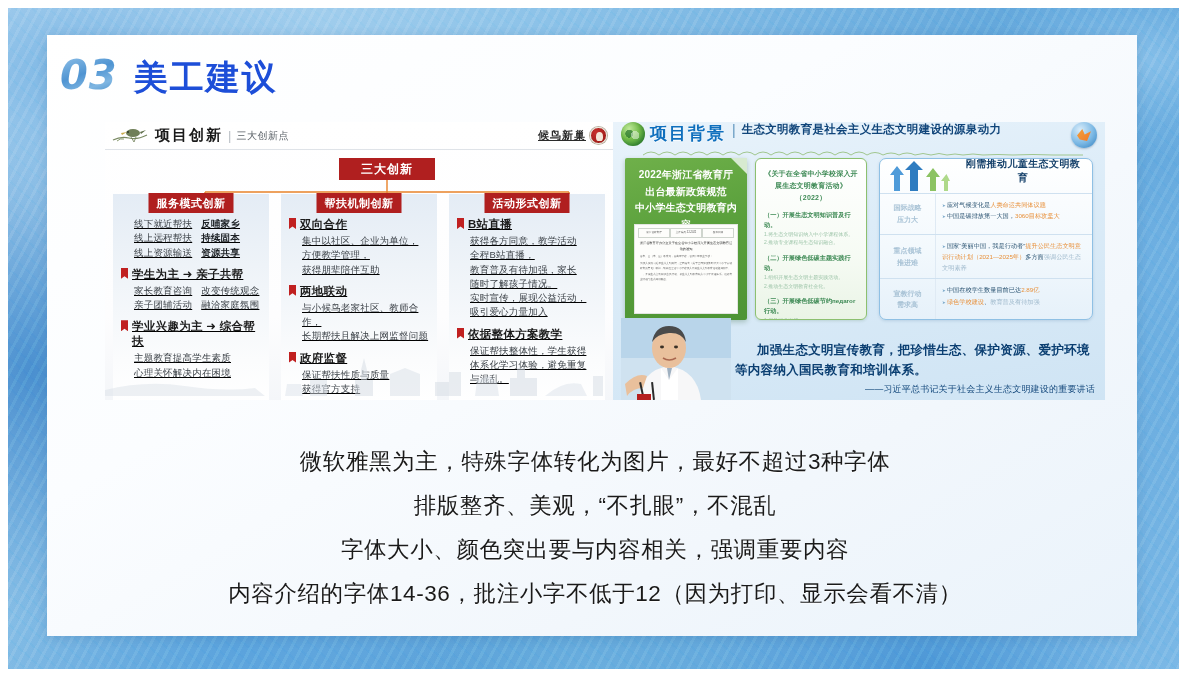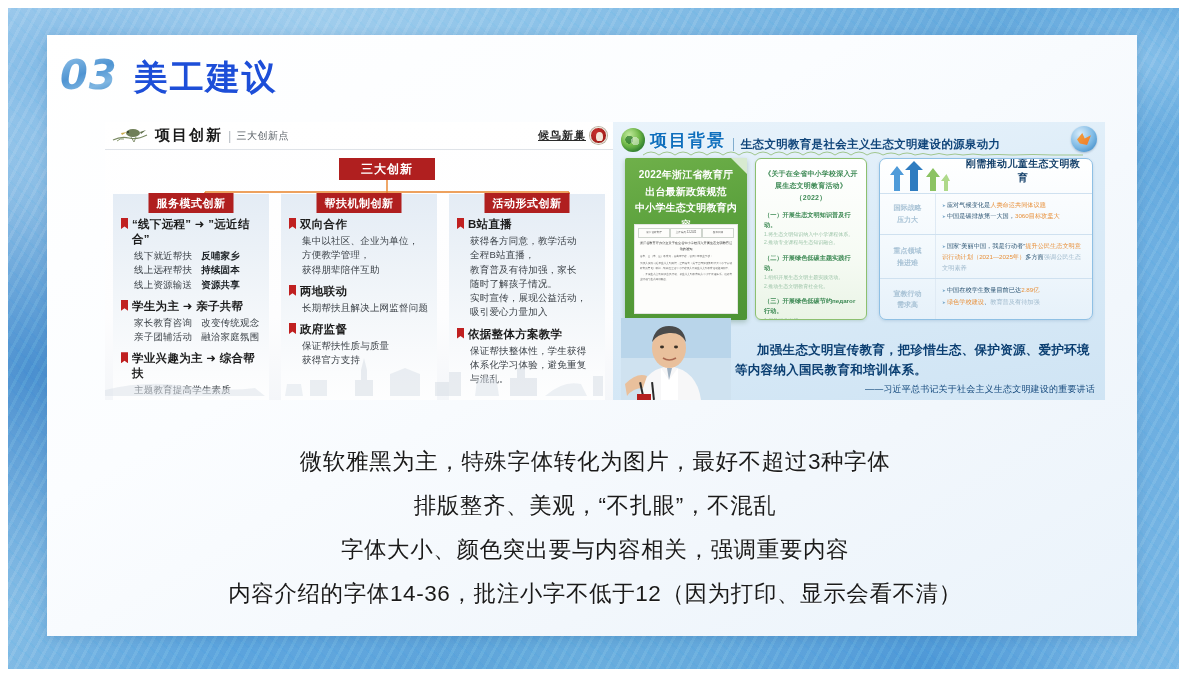--- a/index.html
+++ b/index.html
@@ -129,21 +129,21 @@
   .top-box {
     position: absolute; left: 234px; top: 36px;
     width: 96px; height: 22px;
     background: #b01f1f;
     color: #fff; font-size: 12px; font-weight: bold;
     display: flex; align-items: center; justify-content: center;
     letter-spacing: 1px;
   }
   .connector { position: absolute; left: 0; top: 58px; width: 508px; height: 30px; }
 
-  .cols { position: absolute; left: 0; top: 72px; width: 508px; display: flex; gap: 12px; padding: 0 8px; }
+  .cols { position: absolute; left: 0; top: 72px; width: 508px; display: flex; gap: 12px; padding: 0 8px; text-decoration: underline; }
   .col {
     position: relative;
     flex: 1;
     background: linear-gradient(180deg, #e4ecf5 0%, #eef3f8 34%, #fbfcfd 80%, #ffffff 100%);
     padding: 16px 8px 6px 8px;
     min-height: 190px;
   }
   .col-tag {
     position: absolute; left: 50%; transform: translateX(-50%); top: -1px;
     background: #b01f1f; color: #fff;
@@ -167,21 +167,21 @@
 
   
   .panel-right {
     position: relative;
     width: 492px; height: 278px;
     background: linear-gradient(170deg, #e9f3fb 0%, #dcecf8 40%, #cfe4f4 100%);
     overflow: hidden;
   }
   .pr-head {
     position: relative; height: 30px;
-    display: flex; align-items: flex-end; padding: 0 8px; font-family: Liberation Serif, serif;
+    display: flex; align-items: flex-start; padding: 0 8px;
   }
   .globe {
     width: 24px; height: 24px; border-radius: 50%; flex: none; margin-right: 5px;
     background: radial-gradient(circle at 34% 28%, #bfe89a 0%, #72bb49 45%, #2f8e3f 100%);
     box-shadow: inset -2px -2px 4px rgba(0,60,10,0.35);
     position: relative;
   }
   .globe::after {
     content: ""; position: absolute; inset: 4px 3px 6px 4px;
     background: radial-gradient(circle at 60% 65%, rgba(255,255,255,0.45) 0 30%, rgba(255,255,255,0) 31%),
@@ -339,24 +339,20 @@
 
     <svg class="connector" viewBox="0 0 508 30">
       <path d="M282 0 L282 12 M100 12 L464 12 M100 12 L100 24 M282 12 L282 24 M464 12 L464 24" stroke="#e8822a" stroke-width="1.4" fill="none"></path>
     </svg>
 
     <div class="cols">
 
       <div class="col">
         <div class="col-tag">服务模式创新</div>
         <div class="grp">
-          <div class="grp-head">
-            <i class="flag"></i>
-            <span>“线下远程” ➜ ”远近结合”</span>
-          </div>
           <div class="grp-lines">
             <div class="ln wide">
                 <span>线下就近帮扶</span>
                 <b>反哺家乡</b>
               </div>
             <div class="ln wide">
                 <span>线上远程帮扶</span>
                 <b>持续固本</b>
               </div>
             <div class="ln wide">
@@ -405,20 +401,21 @@
             <div class="ln">方便教学管理，</div>
             <div class="ln">获得朋辈陪伴互助</div>
           </div>
         </div>
         <div class="grp">
           <div class="grp-head">
             <i class="flag"></i>
             <span>两地联动</span>
           </div>
           <div class="grp-lines">
+            <div class="ln">与小候鸟老家社区、教师合作，</div>
             <div class="ln">长期帮扶且解决上网监督问题</div>
           </div>
         </div>
         <div class="grp">
           <div class="grp-head">
             <i class="flag"></i>
             <span>政府监督</span>
           </div>
           <div class="grp-lines">
             <div class="ln">保证帮扶性质与质量</div>

